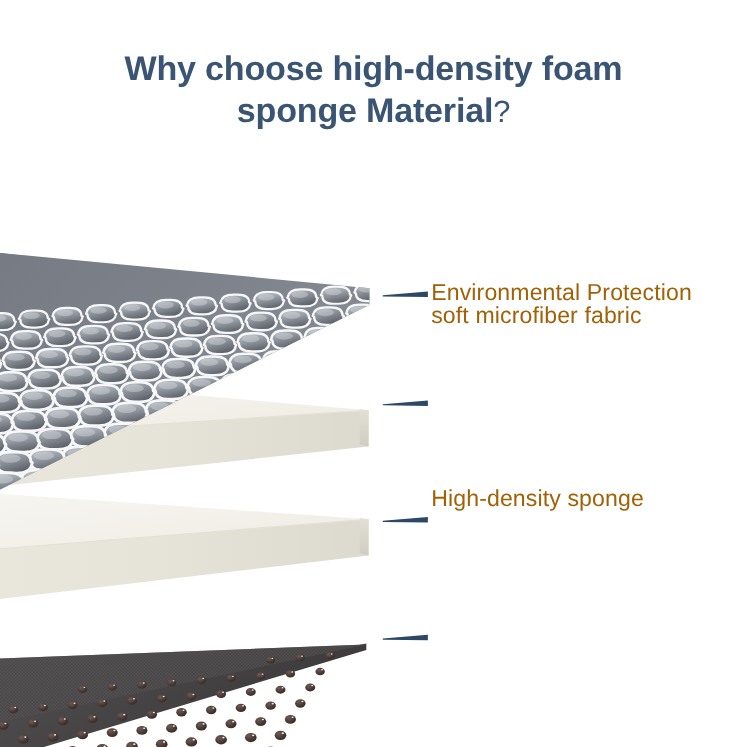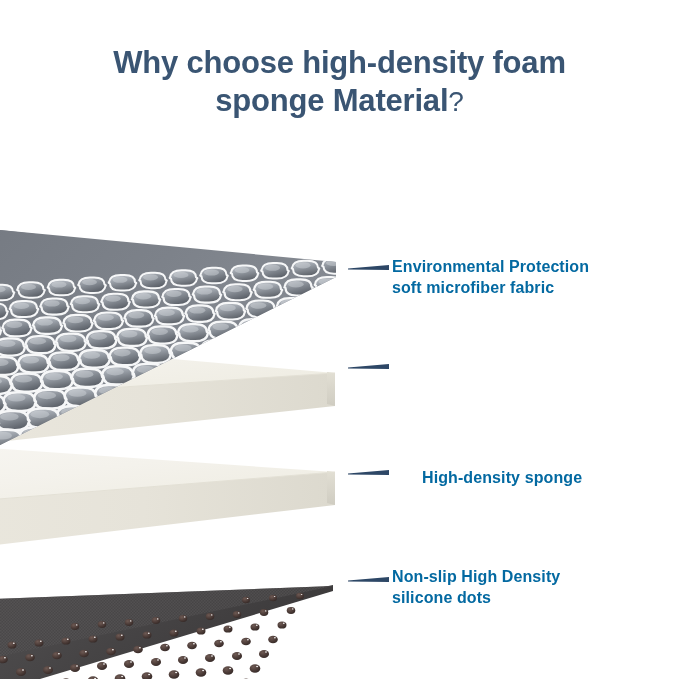--- a/index.html
+++ b/index.html
@@ -48,30 +48,29 @@
     width: 679px;
     height: 679px;
   }
   #art svg {
     display: block;
   }
 
   
   .callout {
     position: absolute;
-    color: #0369a1;
-    font-size: 16px;
+    color: #a16207;
+    font-size: 21px;
     line-height: 21px;
     white-space: pre-line;
     letter-spacing: 0.1px;
-    font-weight: bold;
   }
   #callout-0 { left: 392px; top: 256px; }
   #callout-1 { left: 392px; top: 354px; }
-  #callout-2 { left: 392px; top: 467px; margin-left: 30px; }
+  #callout-2 { left: 392px; top: 443px; }
   #callout-3 { left: 392px; top: 566px; }
 </style>
 </head>
 <body>
 
 <div id="page">
 
   <div id="heading"><span>Why choose high-density foam</span>
 <span>sponge Material</span><span class="qmark">?</span></div>
 
@@ -998,16 +997,14 @@
         <polygon points="348,367.5 389,364 389,369 348,368.5" fill="#2d4766"></polygon>
         <polygon points="348,473.5 389,470 389,475 348,474.5" fill="#2d4766"></polygon>
         <polygon points="348,580.5 389,577 389,582 348,581.5" fill="#2d4766"></polygon>
       </g>
     </svg>
   </div>
 
   <div class="callout" id="callout-0">Environmental Protection
 soft microfiber fabric</div>
   <div class="callout" id="callout-2">High-density sponge</div>
-  <div class="callout" id="callout-3">Non-slip High Density
-silicone dots</div>
 
 </div>
 
 </body></html>

